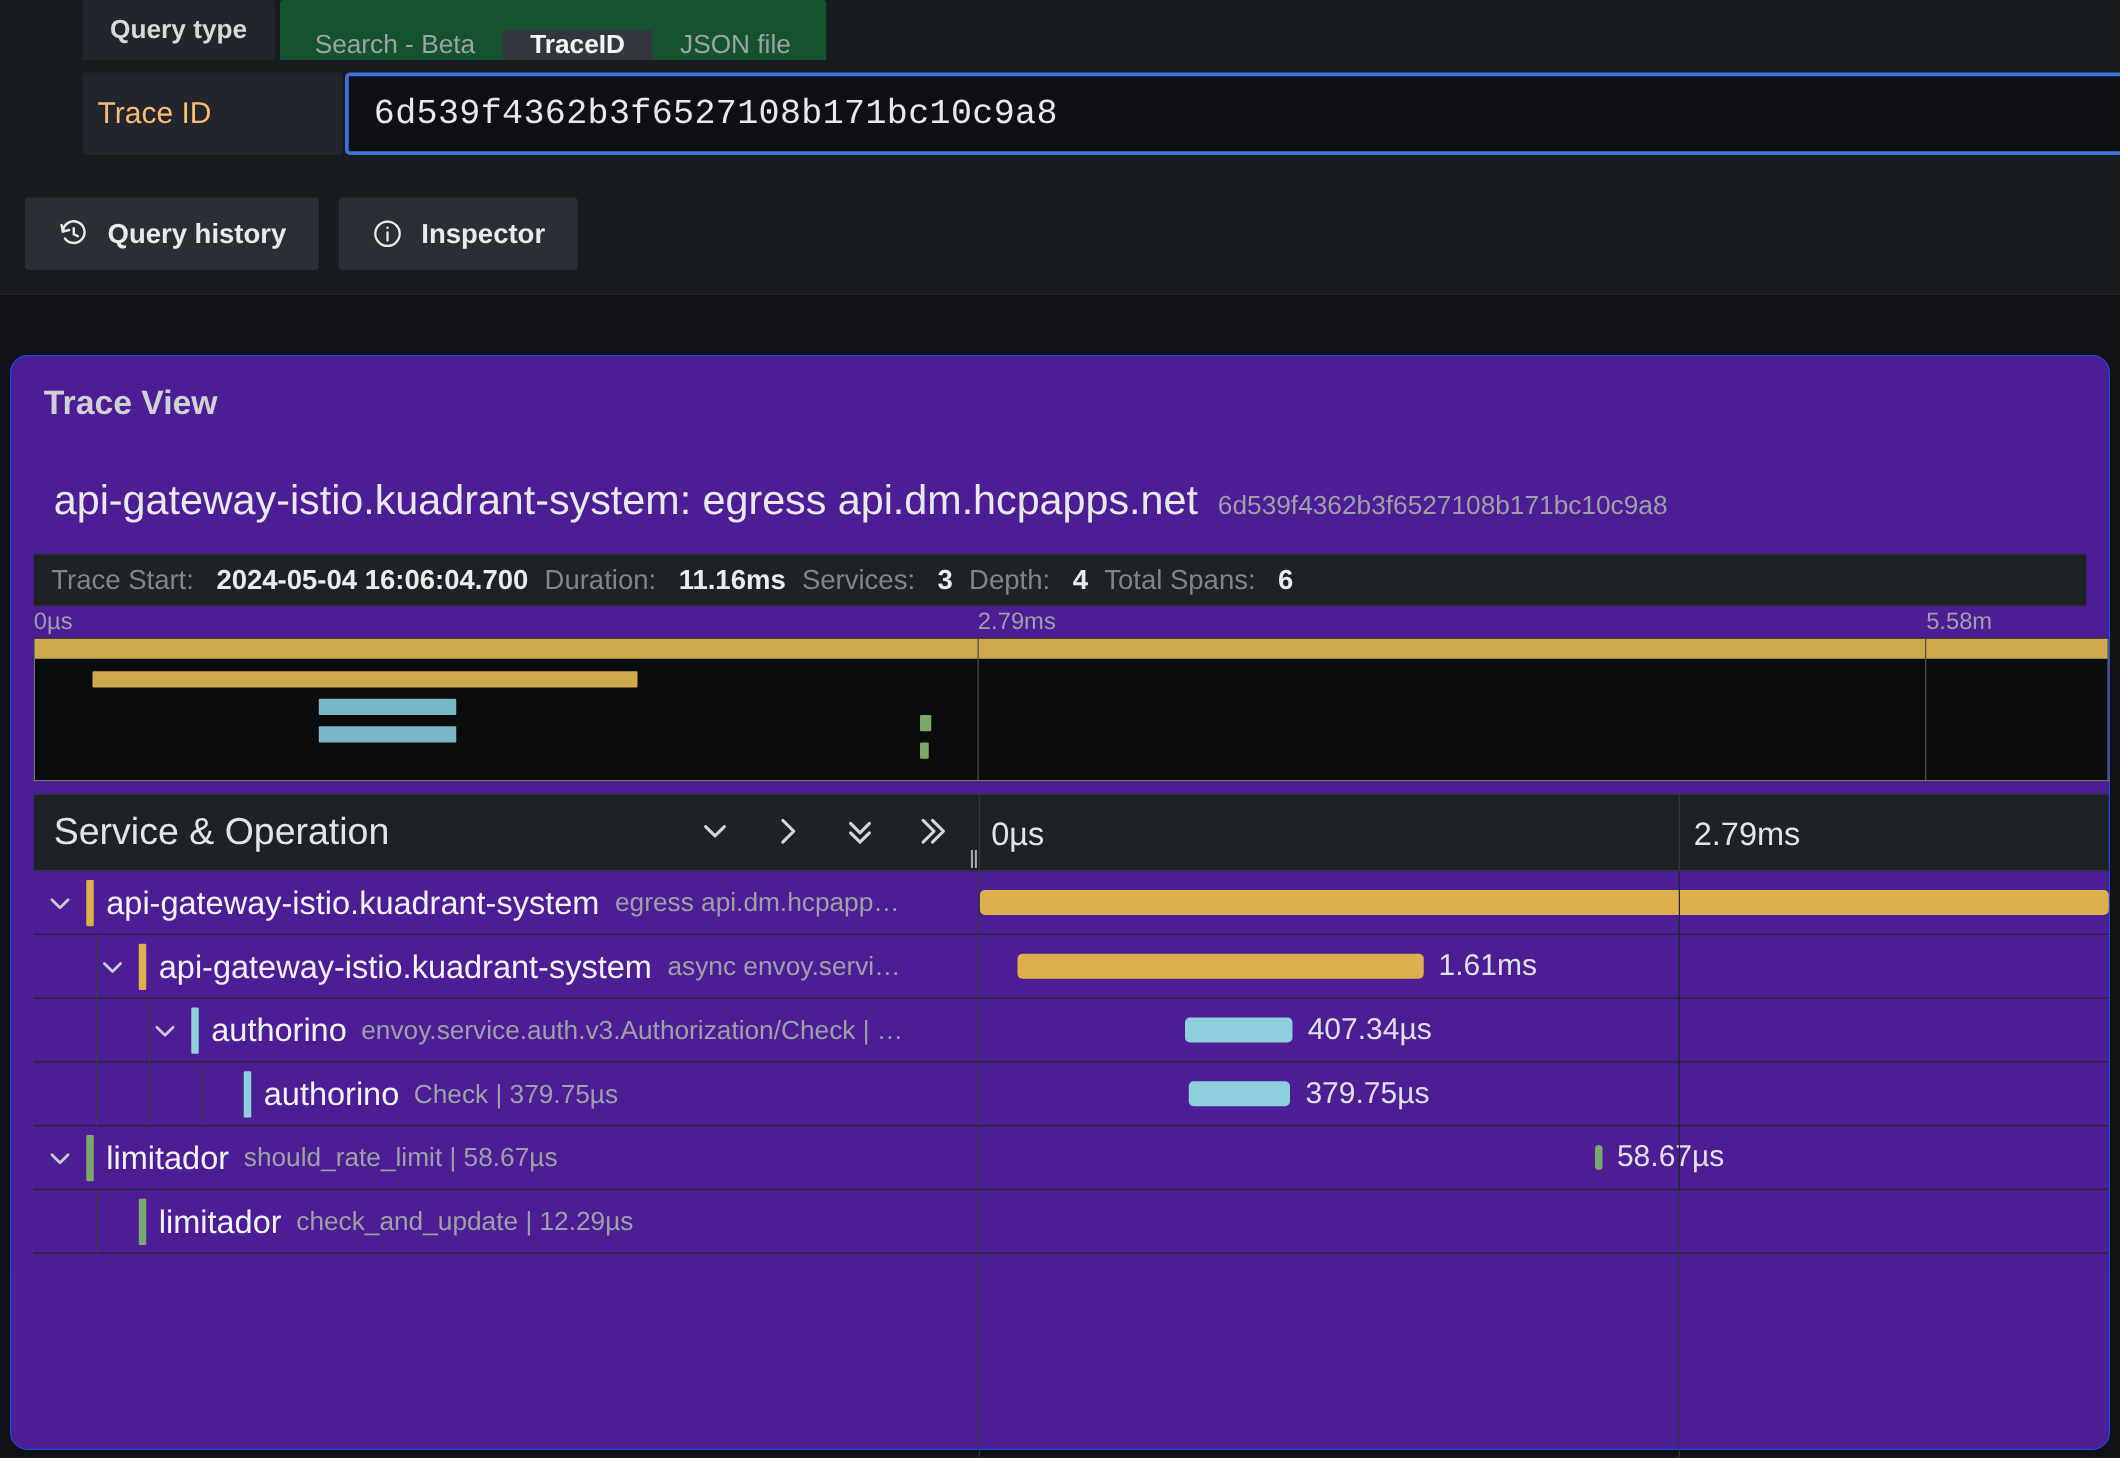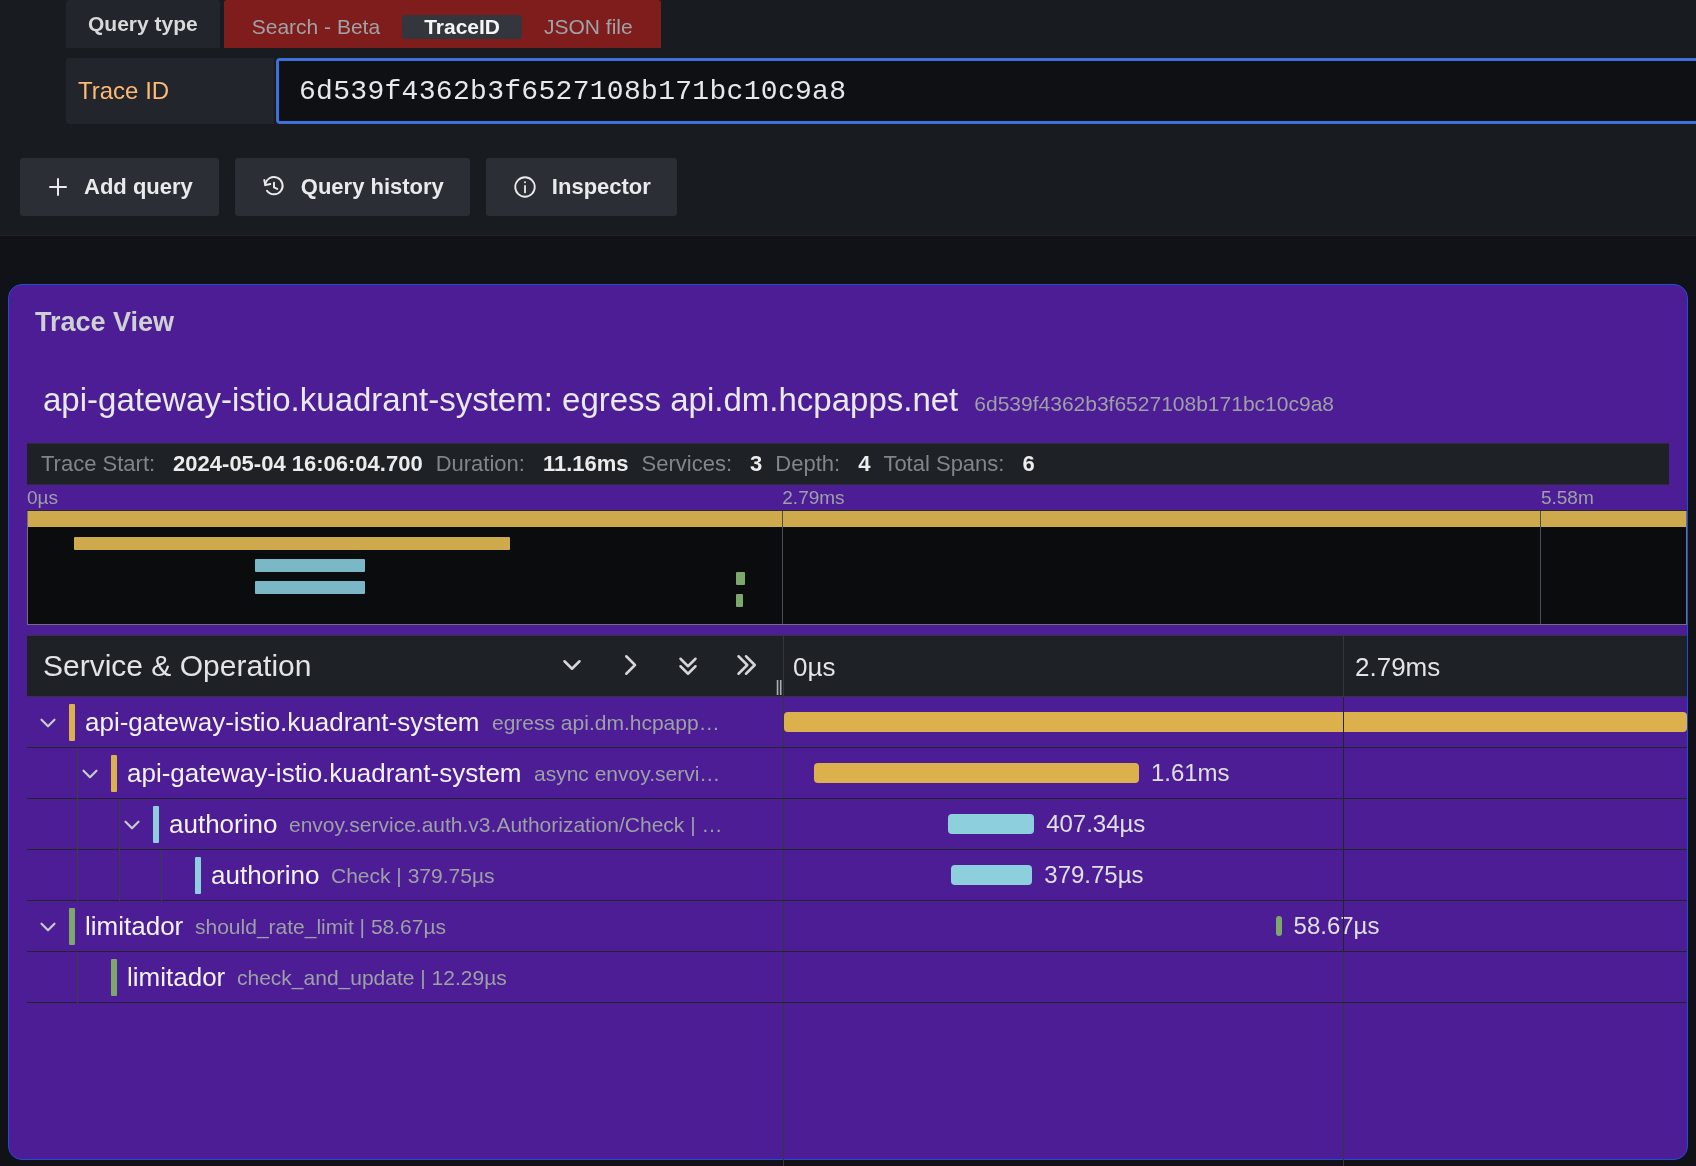--- a/index.html
+++ b/index.html
@@ -24,22 +24,22 @@
   }
   .qtype-label {
     background: #22252b;
     border-radius: 3px 3px 0 0;
     padding: 0 22px;
     display: flex; align-items: center;
     font-size: 21px; font-weight: bold; color: #d8d9da;
     white-space: nowrap;
   }
   .tabstrip {
-    display: flex; align-items: center;
-    background: #7f1d1d;
+    display: flex; align-items: flex-end;
+    background: #14532d;
     border-radius: 3px 3px 0 0;
     margin-left: 4px;
     padding: 6px 6px 0 6px;
   }
   .tab {
     display: flex; align-items: center;
     padding: 0 22px;
     font-size: 21px; color: #9fa3a8;
     border-radius: 3px;
     white-space: nowrap;
@@ -258,29 +258,20 @@
     </div>
 
     <div class="traceid-row">
       <div class="traceid-label">Trace ID</div>
       <div class="traceid-input-wrap">
         <input class="traceid-input" type="text" value="6d539f4362b3f6527108b171bc10c9a8" style="">
       </div>
     </div>
 
     <div class="btn-row">
-      <button class="btn">
-        <span class="ic">
-          <svg width="24" height="24" viewBox="0 0 24 24" fill="none" stroke="currentColor" stroke-width="2" stroke-linecap="round">
-            <line x1="12" y1="4" x2="12" y2="20"></line>
-              <line x1="4" y1="12" x2="20" y2="12"></line>
-          </svg>
-        </span>
-        <span>Add query</span>
-      </button>
 
       <button class="btn">
         <span class="ic">
           <svg width="26" height="26" viewBox="0 0 24 24" fill="none" stroke="currentColor" stroke-width="1.8" stroke-linecap="round">
             <path d="M4 10 A8 8 0 1 1 5.5 15.5"></path>
             <polyline points="3,5.5 4,10.3 8.6,9.2"></polyline>
             <polyline points="12,8 12,12.4 15,13.8"></polyline>
           </svg>
         </span>
         <span>Query history</span>

